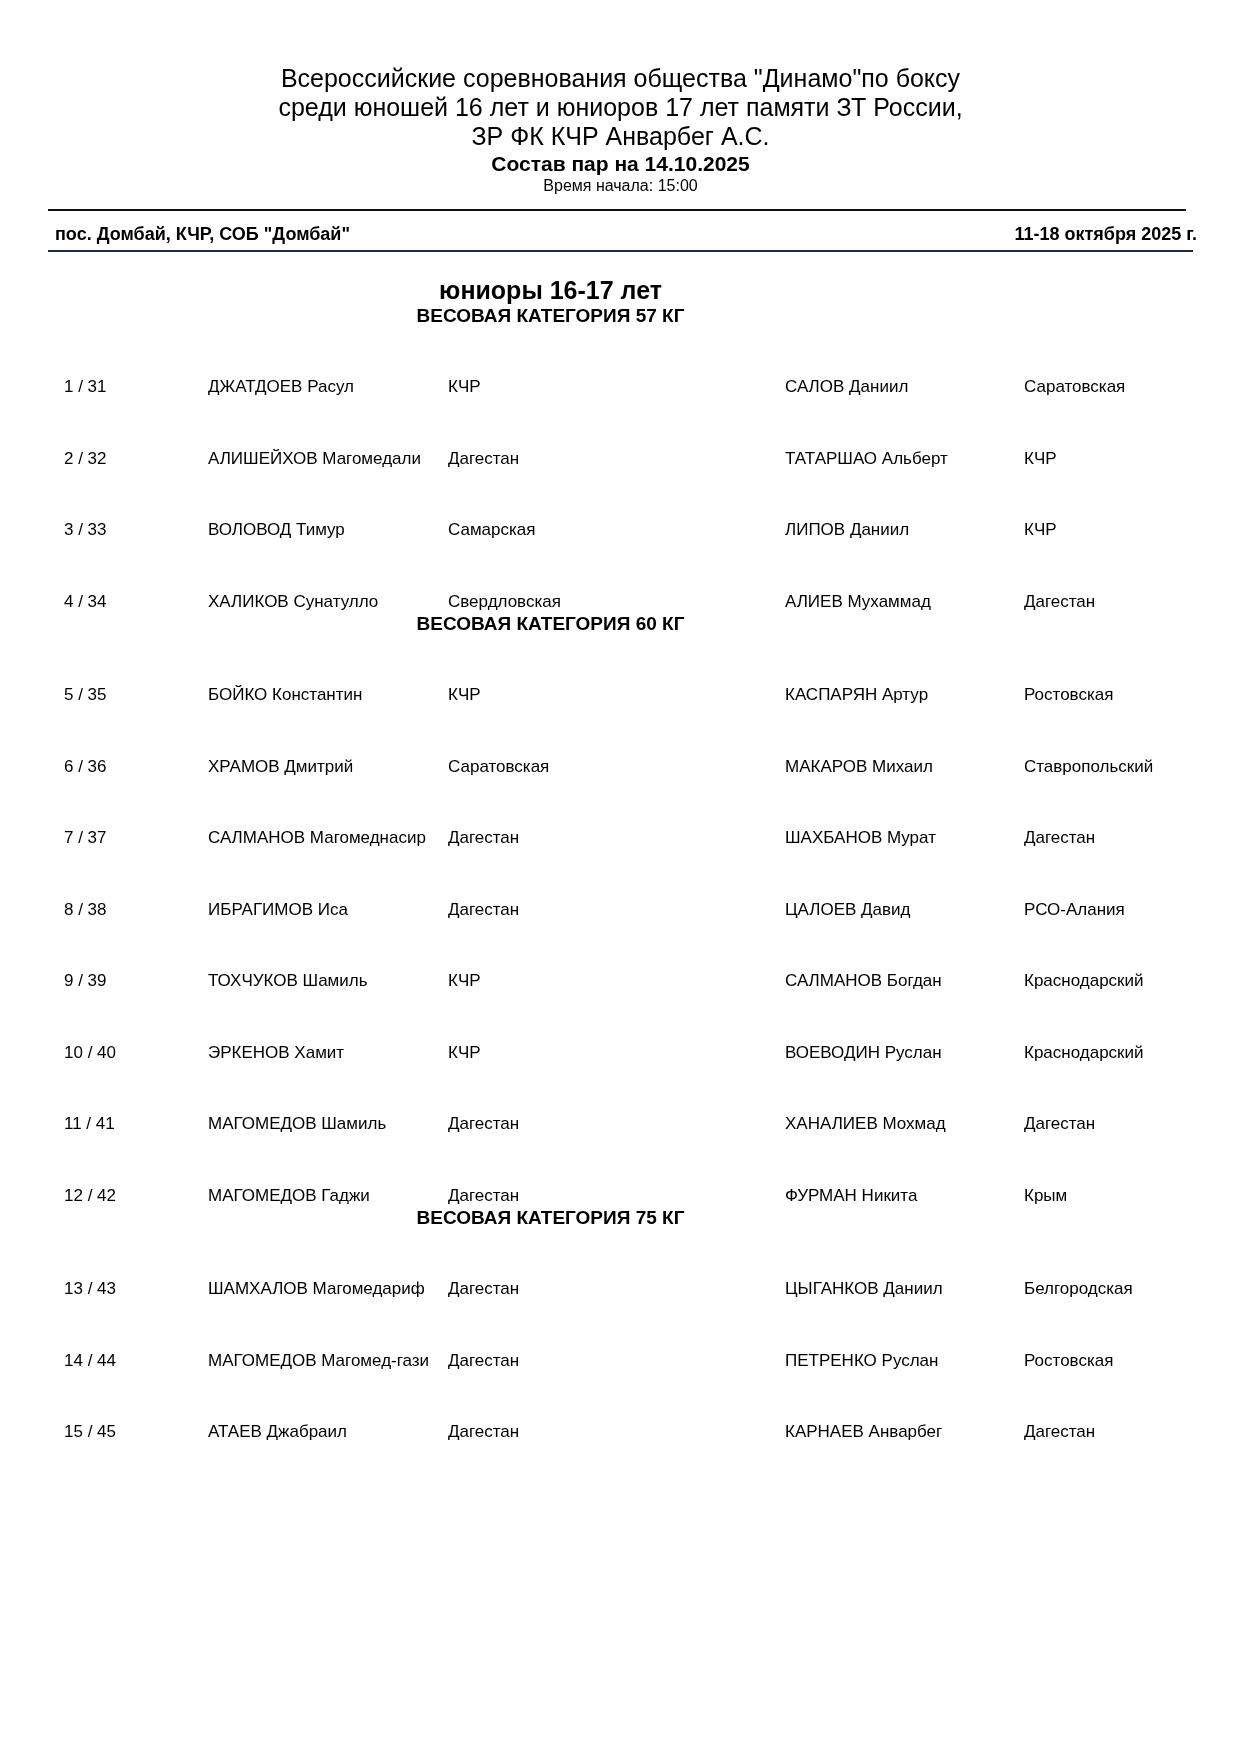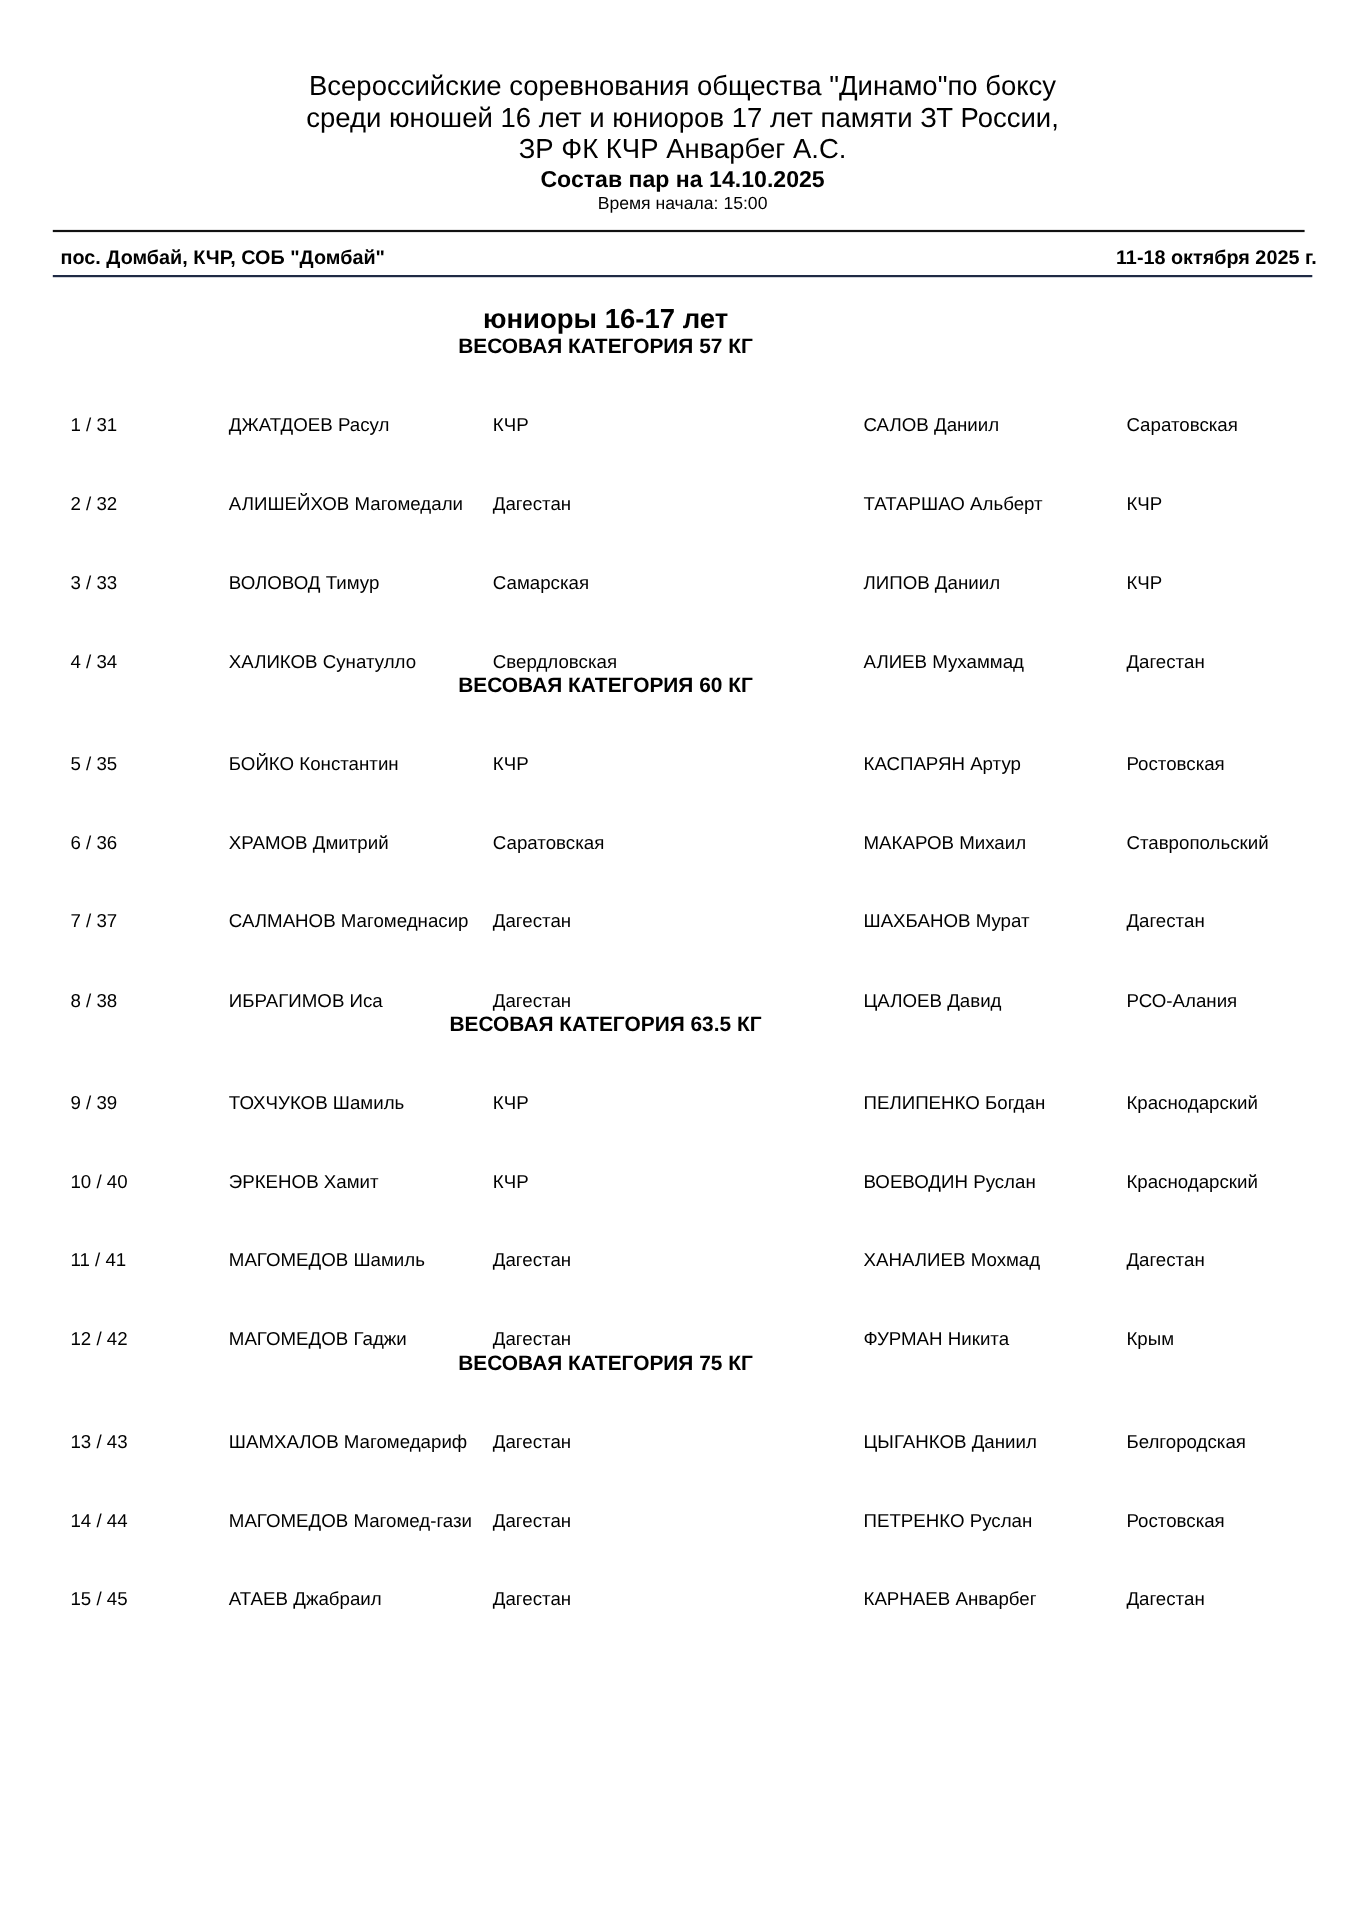--- a/index.html
+++ b/index.html
@@ -99,26 +99,25 @@
         </div>
         <div class="row">
           <span class="cell c-num">8 / 38</span>
           <span class="cell c-rname">ИБРАГИМОВ Иса</span>
           <span class="cell c-rreg">Дагестан</span>
           <span class="cell c-bname">ЦАЛОЕВ Давид</span>
           <span class="cell c-breg">РСО-Алания</span>
         </div>
       </div>
       <div>
-        <div class="category">ВЕСОВАЯ КАТЕГОРИЯ 63.5 КГ</div>
         <div class="row">
           <span class="cell c-num">9 / 39</span>
           <span class="cell c-rname">ТОХЧУКОВ Шамиль</span>
           <span class="cell c-rreg">КЧР</span>
-          <span class="cell c-bname">ПЕЛИПЕНКО Богдан</span>
+          <span class="cell c-bname">САЛМАНОВ Богдан</span>
           <span class="cell c-breg">Краснодарский</span>
         </div>
         <div class="row">
           <span class="cell c-num">10 / 40</span>
           <span class="cell c-rname">ЭРКЕНОВ Хамит</span>
           <span class="cell c-rreg">КЧР</span>
           <span class="cell c-bname">ВОЕВОДИН Руслан</span>
           <span class="cell c-breg">Краснодарский</span>
         </div>
         <div class="row">

